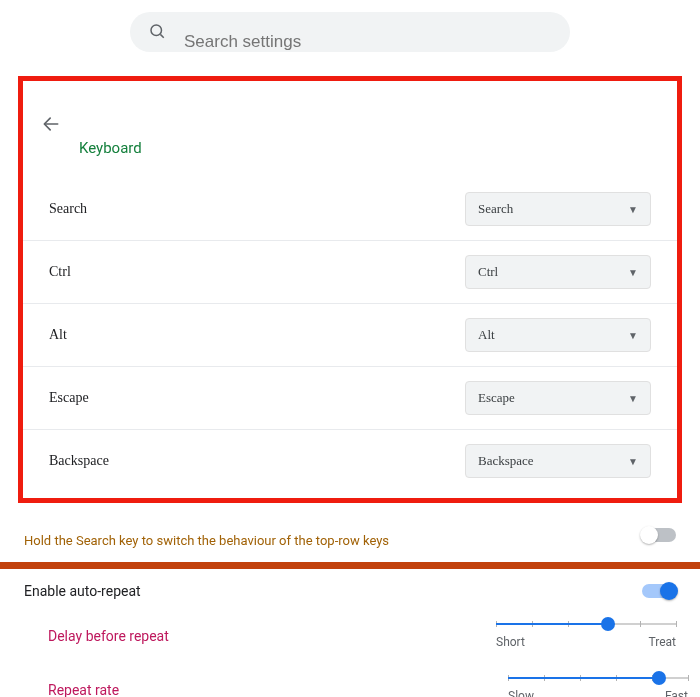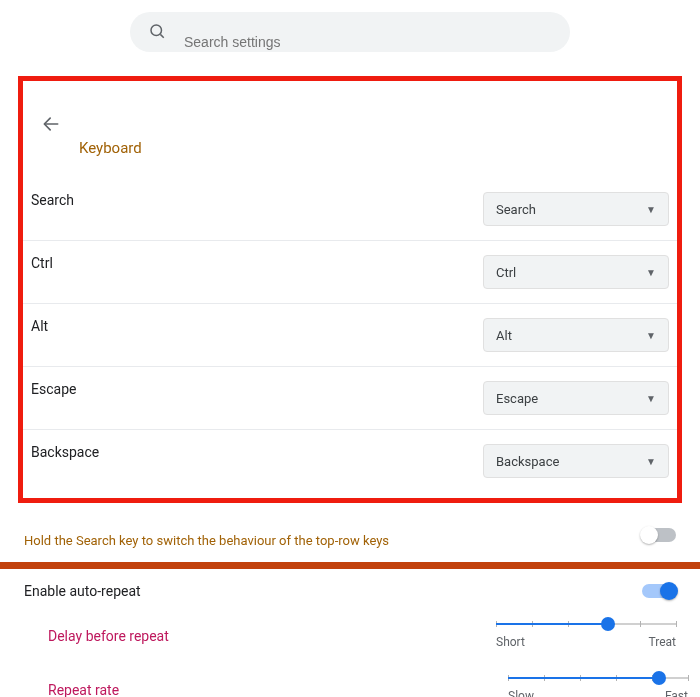--- a/index.html
+++ b/index.html
@@ -24,21 +24,21 @@
     display: flex;
     align-items: center;
     padding: 0 18px;
     color: #5f6368;
   }
   .search-box svg { flex: none; }
   .search-box input {
     border: none;
     background: transparent;
     outline: none;
-    font-size: 14px;
+    font-size: 17px;
     color: #c2410c;
     margin-left: 16px;
     flex: 1;
     margin-top: 19px;
   }
   .highlight-box {
     border: 5px solid #ef1c0f;
     margin: 6px 18px 0 18px;
     padding: 10px 0 6px;
   }
@@ -48,30 +48,31 @@
     padding: 0 18px 14px 18px;
   }
   .back-arrow {
     width: 20px; height: 20px;
     display:flex; align-items:center; justify-content:center;
     color:#5f6368;
     cursor:pointer;
   }
   .page-title {
     font-size: 15px;
-    color: #a16207;
+    color: #15803d;
     margin-left: 18px;
     margin-top: 48px;
   }
   .row {
     display:flex;
-    align-items:flex-start;
+    align-items:center;
     justify-content:space-between;
-    padding: 14px 8px;
+    padding: 14px 26px;
     border-top: 1px solid #e8eaed;
+    font-family: Liberation Serif, serif;
   }
   .row:first-of-type { border-top: none; }
   .row-label { color:#202124; font-size:14px; }
   .select {
     width: 186px;
     height: 34px;
     background: #f1f3f4;
     border-radius: 4px;
     display:flex;
     align-items:center;

